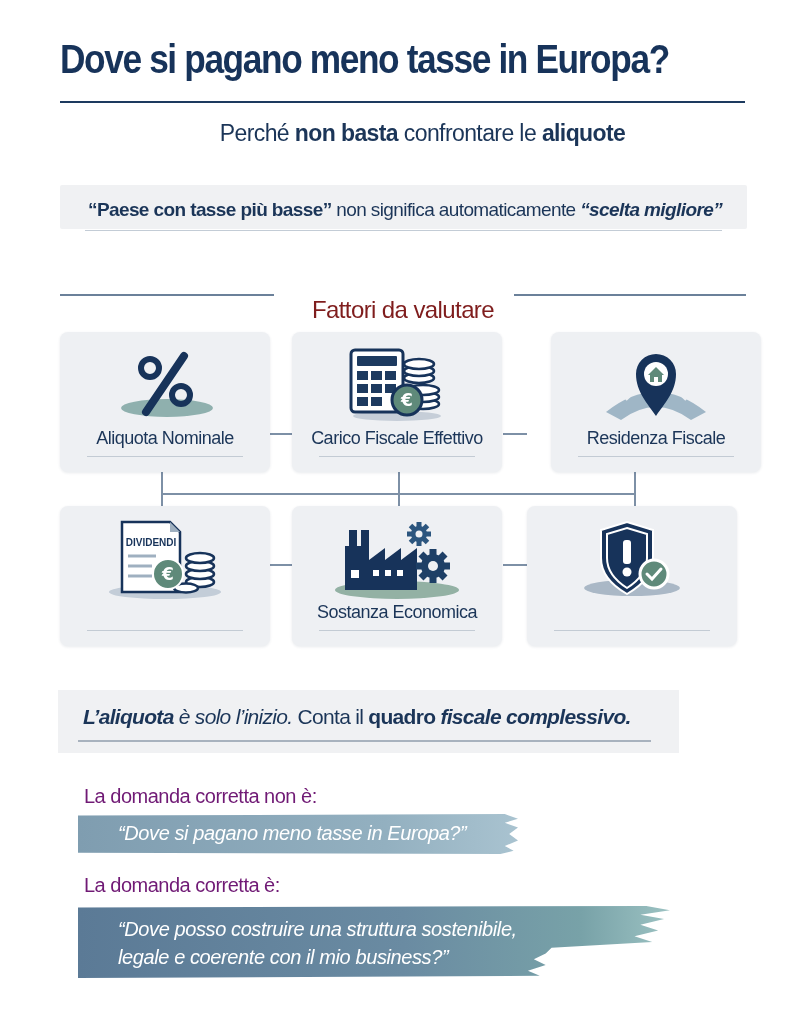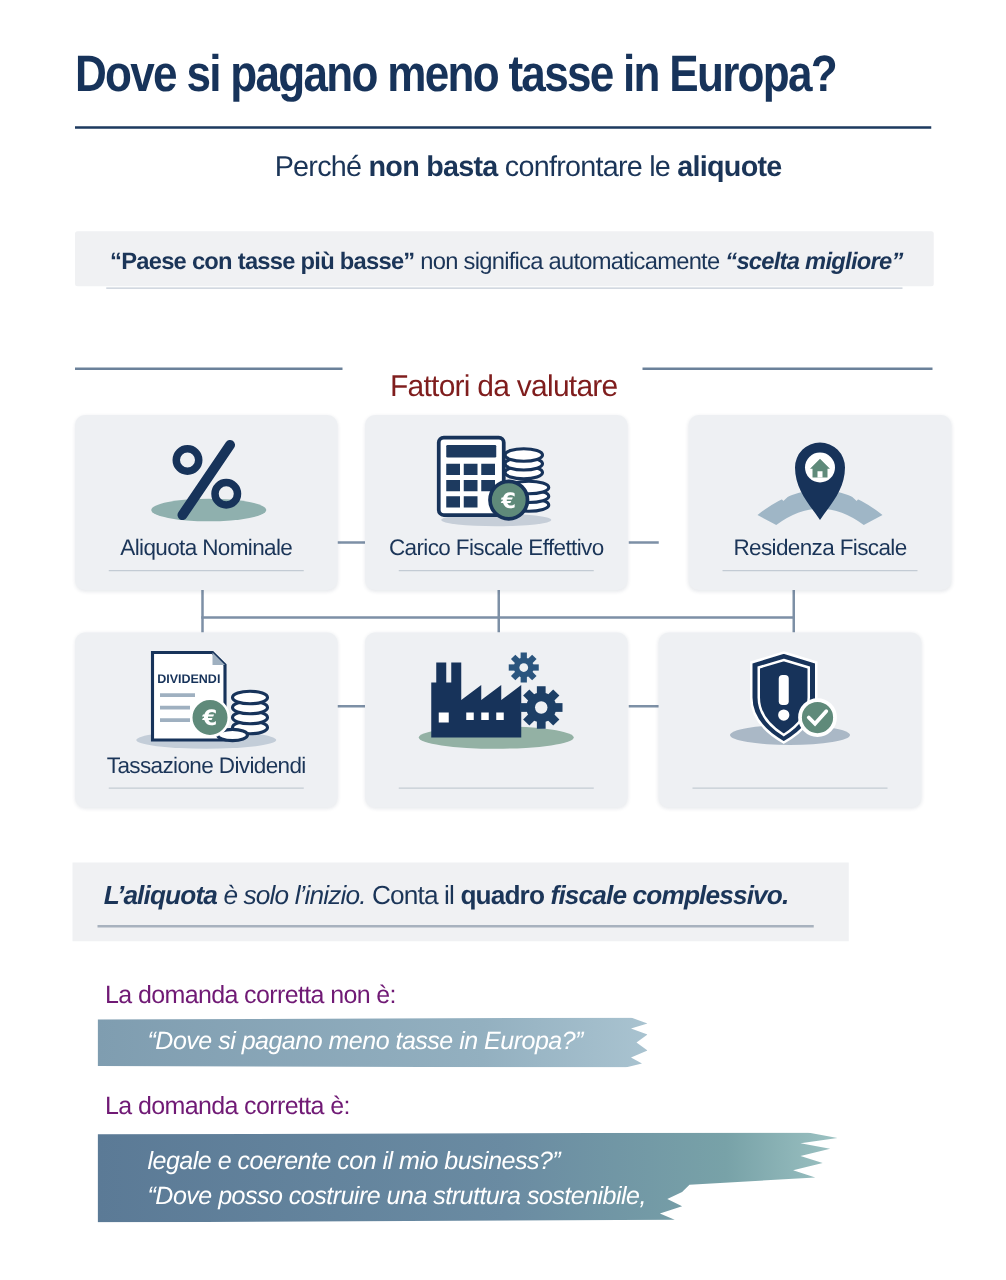--- a/index.html
+++ b/index.html
@@ -177,21 +177,20 @@
         <ellipse cx="100" cy="66" rx="14" ry="5"></ellipse>
           <ellipse cx="100" cy="58" rx="14" ry="5"></ellipse>
           <ellipse cx="100" cy="50" rx="14" ry="5"></ellipse>
           <ellipse cx="100" cy="42" rx="14" ry="5"></ellipse>
         <ellipse cx="86" cy="72" rx="12" ry="4.5"></ellipse>
       </g>
       <circle cx="68" cy="58" r="15" fill="#5f8a7a" stroke="#ffffff" stroke-width="2"></circle>
       <text x="68" y="64" text-anchor="middle" font-family="DejaVu Sans, sans-serif" font-size="17" font-weight="bold" fill="#ffffff">€</text>
     </svg>
   </div>
-  <div class="label">Tassazione Dividendi</div>
   <div class="rule"></div>
 </div>
 
 <div class="card" style="left:292px; top:506px;">
   <div class="icon">
     <svg width="140" height="84" viewBox="0 0 140 84">
       <ellipse cx="70" cy="74" rx="62" ry="9" fill="#93b1a4"></ellipse>
       <path d="M18 74 L18 30 L22 30 L22 14 L30 14 L30 30 L34 30 L34 14 L42 14 L42 44 L58 32 L58 44 L74 32 L74 44 L90 32 L90 74 Z" fill="#17335a"></path>
       <g fill="#ffffff">
           <rect x="24" y="54" width="8" height="8"></rect>
@@ -226,20 +225,21 @@
         <g transform="rotate(45)">
             <rect x="-2.5" y="-12" width="5" height="5"></rect>
             <rect x="-2.5" y="7" width="5" height="5"></rect>
             <rect x="-12" y="-2.5" width="5" height="5"></rect>
             <rect x="7" y="-2.5" width="5" height="5"></rect>
           </g>
         <circle r="3.5" fill="#eef0f3"></circle>
       </g>
     </svg>
   </div>
+  <div class="label">Sostanza Economica</div>
   <div class="rule"></div>
 </div>
 
 <div class="card" style="left:527px; top:506px;">
   <div class="icon">
     <svg width="130" height="84" viewBox="0 0 130 84">
       <ellipse cx="65" cy="72" rx="48" ry="8" fill="#aab8c6"></ellipse>
       <path d="M60 6 L86 14 L86 42 C86 58 74 70 60 78 C46 70 34 58 34 42 L34 14 Z" fill="#17335a" stroke="#ffffff" stroke-width="2"></path>
       <path d="M60 12 L80 18 L80 42 C80 55 71 65 60 72 C49 65 40 55 40 42 L40 18 Z" fill="none" stroke="#ffffff" stroke-width="2"></path>
       <rect x="56" y="24" width="8" height="24" rx="3" fill="#ffffff"></rect>
@@ -256,15 +256,15 @@
     <b><i>L’aliquota</i></b><i> è solo l’inizio.</i><span> Conta il </span><b>quadro </b><b><i>fiscale complessivo.</i></b>
   </div>
   <div class="rule"></div>
 </div>
 
 <div class="q-label" style="top:785px;">La domanda corretta non è:</div>
 <div class="brush one">“Dove si pagano meno tasse in Europa?”</div>
 
 <div class="q-label" style="top:874px;">La domanda corretta è:</div>
 <div class="brush two">
+  <div>“Dove posso costruire una struttura sostenibile,</div>
   <div>legale e coerente con il mio business?”</div>
-  <div>“Dove posso costruire una struttura sostenibile,</div>
 </div>
 
 </body></html>

